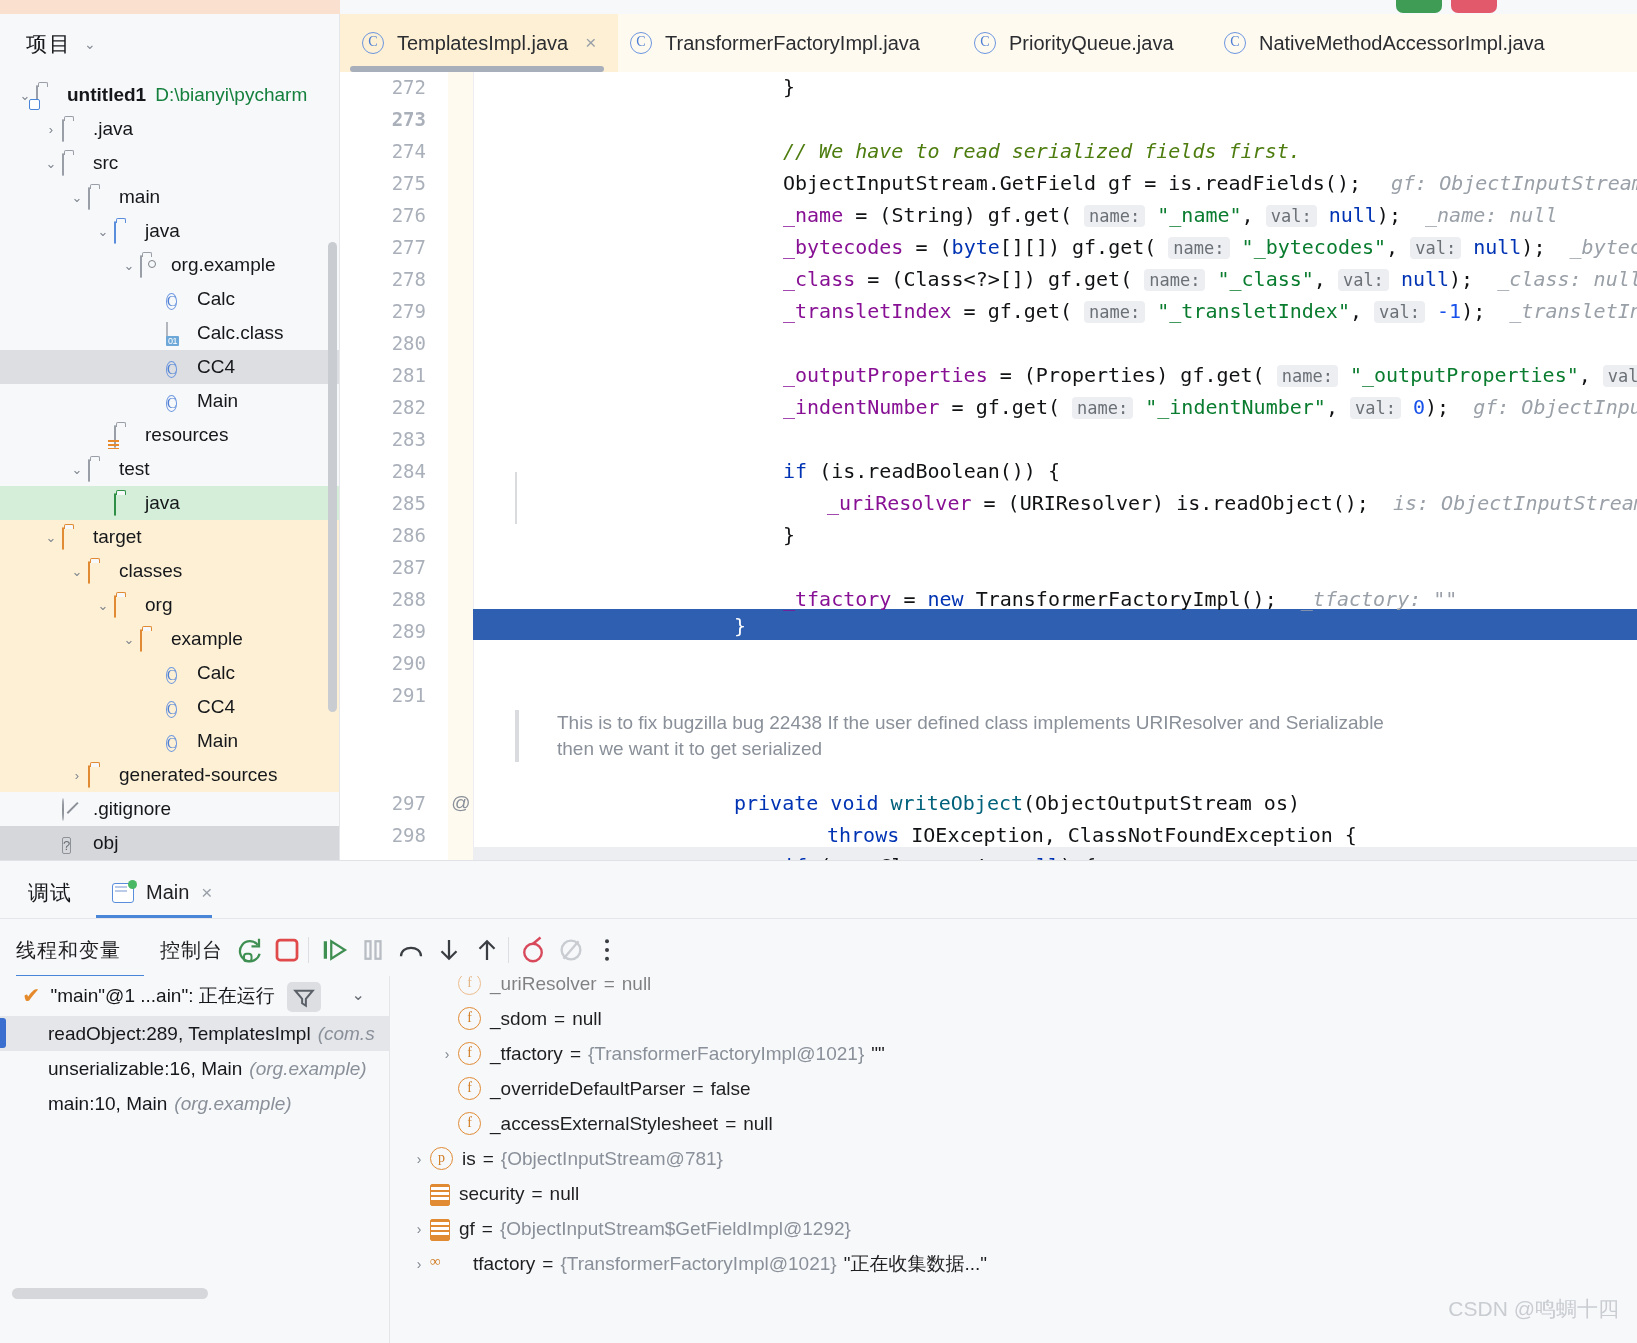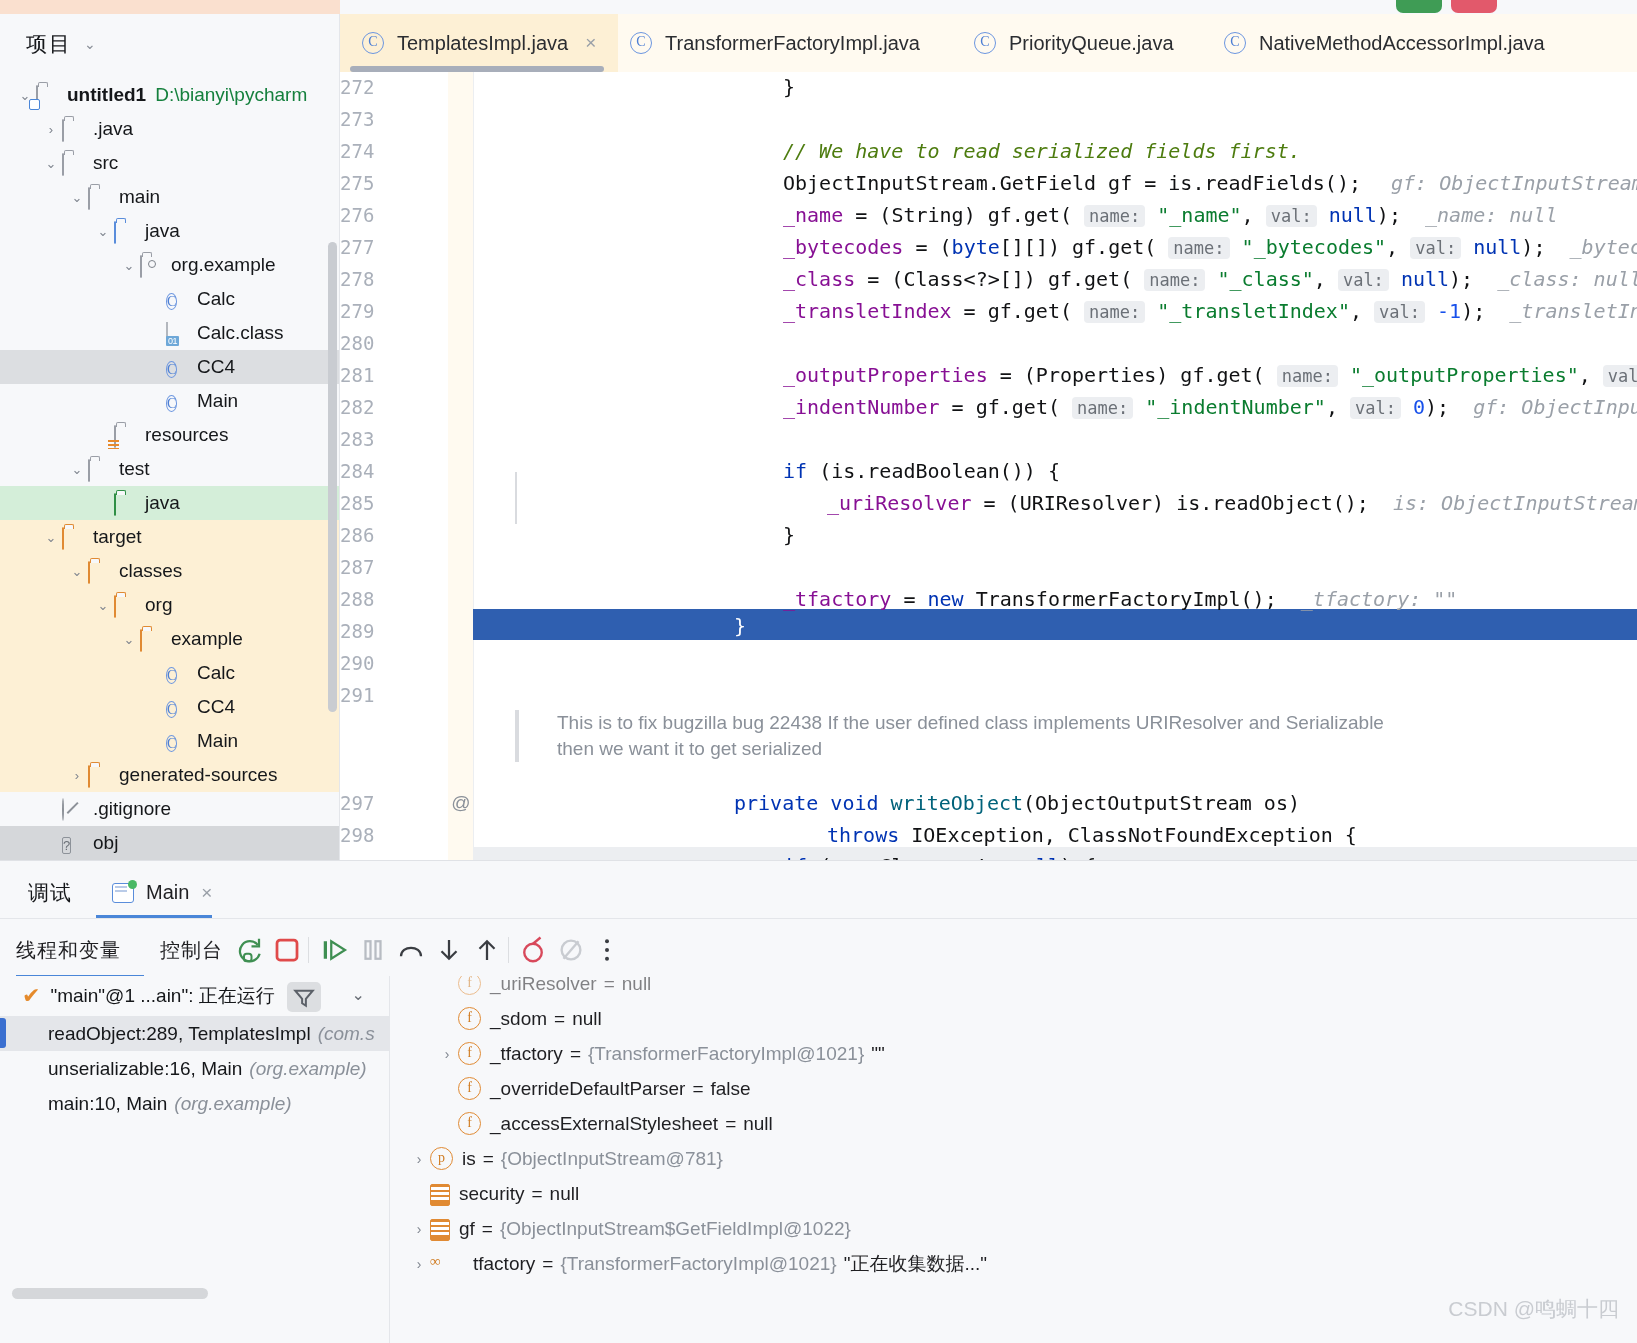--- a/index.html
+++ b/index.html
@@ -90,21 +90,21 @@
   .tab .tic { width:22px; height:22px; border-radius:50%; border:1.9px solid #6c96e0; color:#4d7fd4; font-size:14px; line-height:18px; text-align:center; font-family:"Liberation Serif", serif; flex:0 0 auto;}
   .tab .close { color:#9aa0a8; font-size:19px; margin-left:4px; }
   .tab-underline { position:absolute; left:10px; top:52px; width:254px; height:6px; background:#a8aeba; border-radius:3px; }
 
   
   .editor { position:absolute; left:340px; top:72px; width:1297px; height:788px; background:#ffffff; overflow:hidden; }
   .gutter-nums { position:absolute; left:0; top:0; width:108px; height:788px; background:#ffffff; }
   .gutter-mark { position:absolute; left:108px; top:0; width:25px; height:788px; background:#fffaf0; }
   .gutter-sep { position:absolute; left:133px; top:0; width:1px; height:788px; background:#eceef1; }
 
-  .ln { position:absolute; left:0; width:108px; padding-right:22px;
+  .ln { position:absolute; left:0; width:108px; text-align:right; padding-right:22px;
         font-family:"DejaVu Sans Mono", monospace; font-size:19px; color:#aab0ba; }
   .cl { position:absolute; left:133px; white-space:pre;
         font-family:"DejaVu Sans Mono", monospace; font-size:20px; color:#111214; }
   .hl-row { position:absolute; left:133px; width:1164px; height:31px; background:#2f5fb0; }
   .cl.on-hl { color:#ffffff; }
 
   .kw   { color:#0033b3; }
   .fld  { color:#871094; }
   .str  { color:#0a7c2f; }
   .num  { color:#1750eb; }
@@ -357,21 +357,21 @@
   </div>
 
   <div class="editor">
     <div class="gutter-nums"></div>
     <div class="gutter-mark"></div>
     <div class="gutter-sep"></div>
 
     <div class="hl-row" style="top:537px;"></div>
 
     <div class="ln" style="top:4px;">272</div>
-    <div class="ln" style="top:36px;">273</div>
+    <div class="ln" style="top:36px;font-weight:bold;">273</div>
     <div class="ln" style="top:68px;">274</div>
     <div class="ln" style="top:100px;">275</div>
     <div class="ln" style="top:132px;">276</div>
     <div class="ln" style="top:164px;">277</div>
     <div class="ln" style="top:196px;">278</div>
     <div class="ln" style="top:228px;">279</div>
     <div class="ln" style="top:260px;">280</div>
     <div class="ln" style="top:292px;">281</div>
     <div class="ln" style="top:324px;">282</div>
     <div class="ln" style="top:356px;">283</div>
@@ -585,21 +585,21 @@
           <span class="vname">security</span>
           <span class="veq">=</span>
           <span class="vnull">null</span>
         </div>
         <div class="vrow">
           <span style="display:inline-block;width:18px"></span>
           <span class="exp">›</span>
           <span class="ic-local"></span>
           <span class="vname">gf</span>
           <span class="veq">=</span>
-          <span class="vobj">{ObjectInputStream$GetFieldImpl@1022}</span>
+          <span class="vobj">{ObjectInputStream$GetFieldImpl@1292}</span>
         </div>
         <div class="vrow">
           <span style="display:inline-block;width:18px"></span>
           <span class="exp">›</span>
           <span class="ic-pair">∞</span>
           <span class="vname">tfactory</span>
           <span class="veq">=</span>
           <span class="vobj">{TransformerFactoryImpl@1021}</span>
           <span class="vstr" style="margin-left:7px">"正在收集数据..."</span>
         </div>

